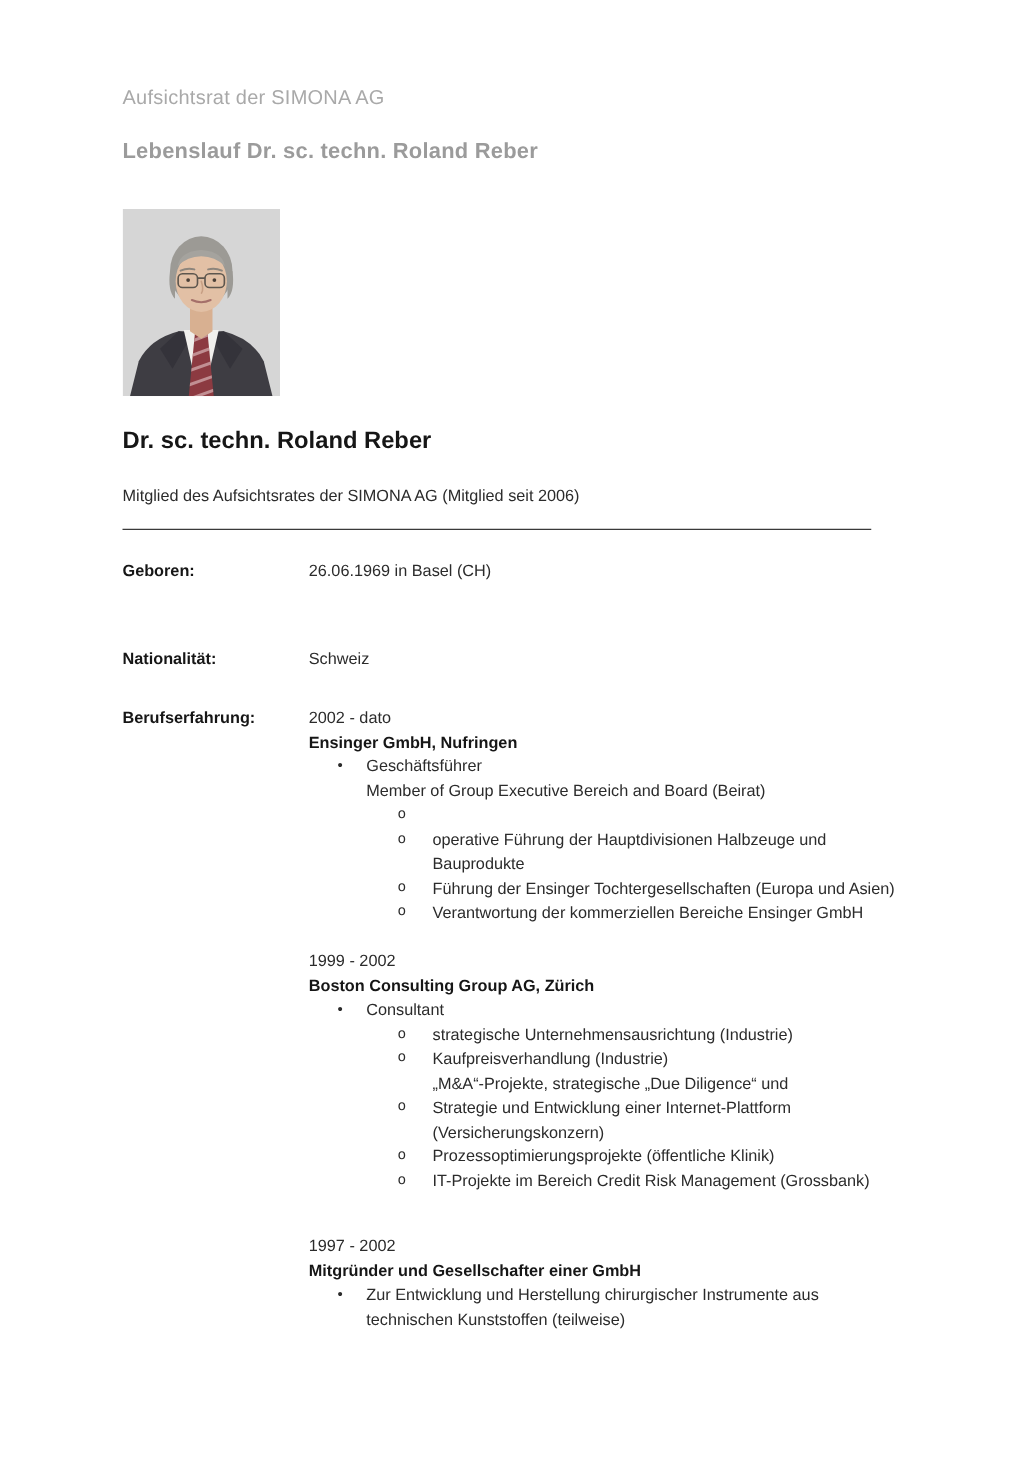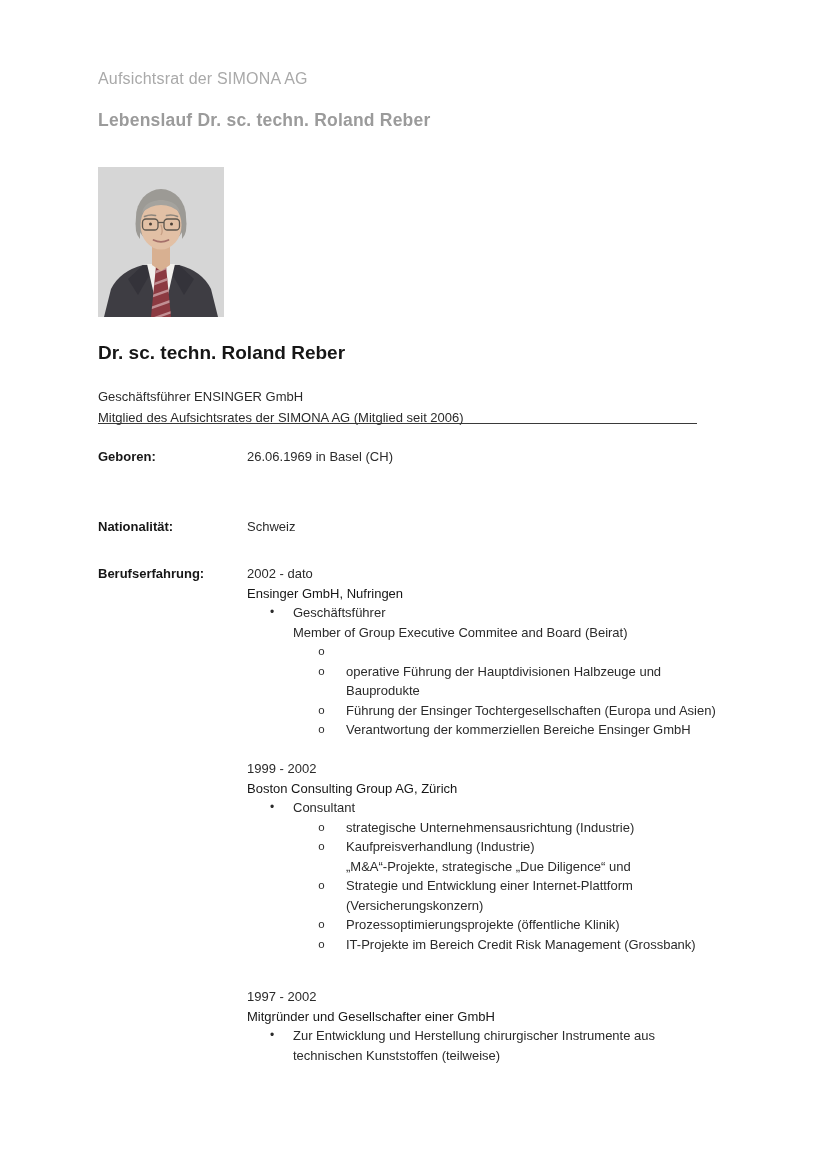--- a/index.html
+++ b/index.html
@@ -41,21 +41,21 @@
   .row .value { color:var(--text,#2b2b2b); }
   .row-1 { top:447px; }
   .row-2 { top:505px;margin-top:12px; }
   .row-3 { top:564px; }
 
   
   .career { width:511px; }
   .career-section:nth-child(2) { margin-top:19.5px; }
   .career-section:nth-child(3) { margin-top:33px; }
   .career-period { }
-  .career-company { font-weight:400; color:var(--heading-text,#161616); }
+  .career-company { font-weight:700; color:var(--heading-text,#161616); }
   .item { display:flex; align-items:flex-start; }
   .item .marker { text-align:left; }
   .item-l1 > .marker { flex:0 0 23px; margin-left:23px; font-size:12px; }
   .item-l2 > .marker { flex:0 0 28px; margin-left:71px; font-size:11.5px; font-family:"Liberation Mono", monospace; }
   .item .content { flex:1 1 auto; }
 </style>
 </head>
 <body>
 
 <div class="page">
@@ -109,21 +109,20 @@
       <circle cx="73.5" cy="57" r="1.5" fill="#4a3f37"></circle>
 
       <path d="M63,58 q2.2,6.5 0.2,9.5" stroke="#c79f84" stroke-width="1.3" fill="none" stroke-linecap="round"></path>
 
       <path d="M55.5,73 q7.5,3.6 15,0" stroke="#a5706a" stroke-width="1.7" fill="none" stroke-linecap="round"></path>
     </svg>
   </div>
 
   <section class="person">
     <div class="name">Dr. sc. techn. Roland Reber</div>
-    <div class="role">Geschäftsführer ENSINGER GmbH</div>
     <div class="board">Mitglied des Aufsichtsrates der SIMONA AG (Mitglied seit 2006)</div>
   </section>
 
   <hr class="rule">
 
   <div class="row row-1">
     <div class="label">Geboren:</div>
     <div class="value">26.06.1969 in Basel (CH)</div>
   </div>
 
@@ -135,21 +134,21 @@
   <div class="row row-3">
     <div class="label">Berufserfahrung:</div>
     <div class="value career">
         <div class="career-section">
           <div class="career-period">2002 - dato</div>
           <div class="career-company">Ensinger GmbH, Nufringen</div>
           <div class="item item-l1">
             <div class="marker">•</div>
             <div class="content">
               <div class="line">Geschäftsführer</div>
-              <div class="line">Member of Group Executive Commitee and Board (Beirat)</div>
+              <div class="line">Member of Group Executive Bereich and Board (Beirat)</div>
             </div>
           </div>
           <div class="item item-l2">
             <div class="marker">o</div>
           </div>
           <div class="item item-l2">
             <div class="marker">o</div>
             <div class="content">
               <div class="line">operative Führung der Hauptdivisionen Halbzeuge und</div>
               <div class="line">Bauprodukte</div>

